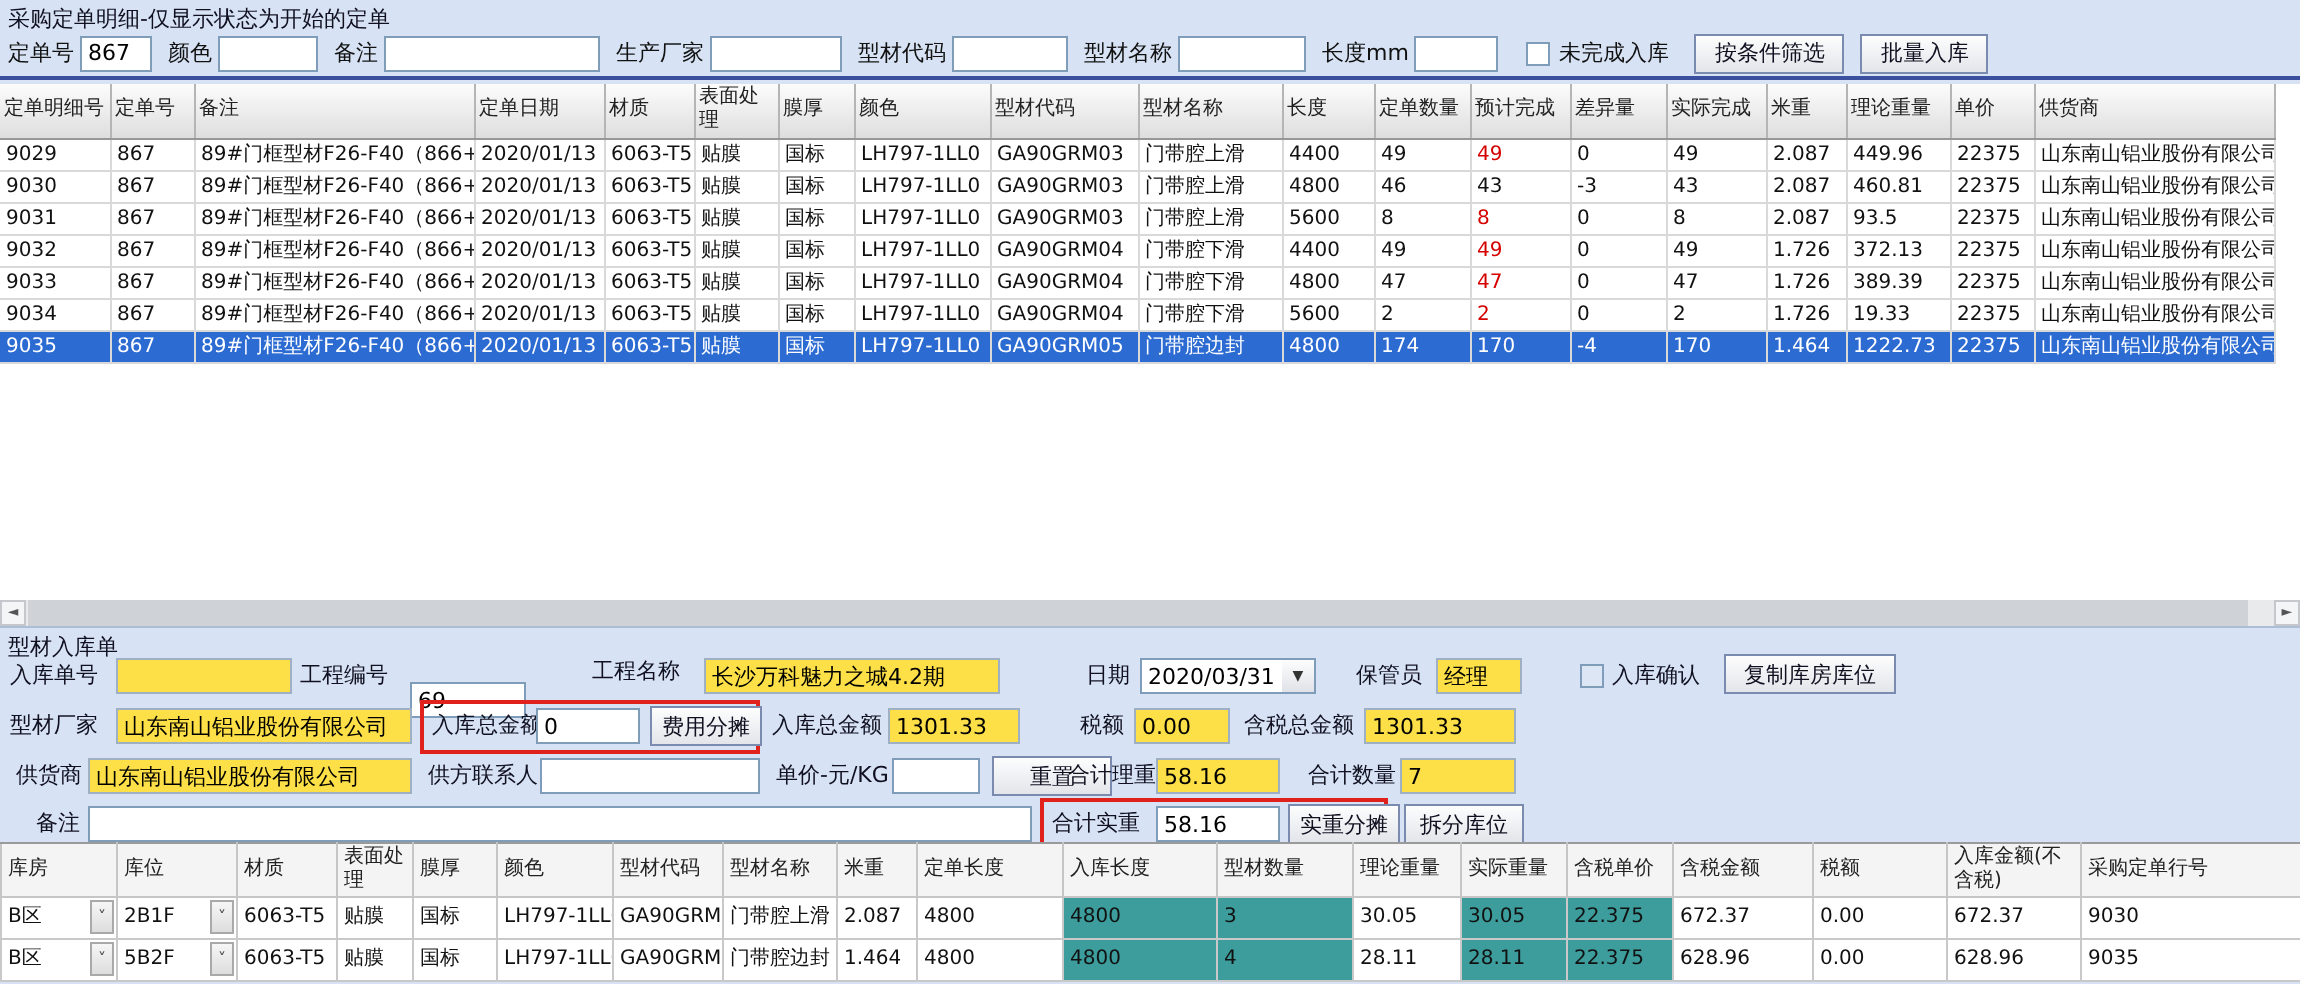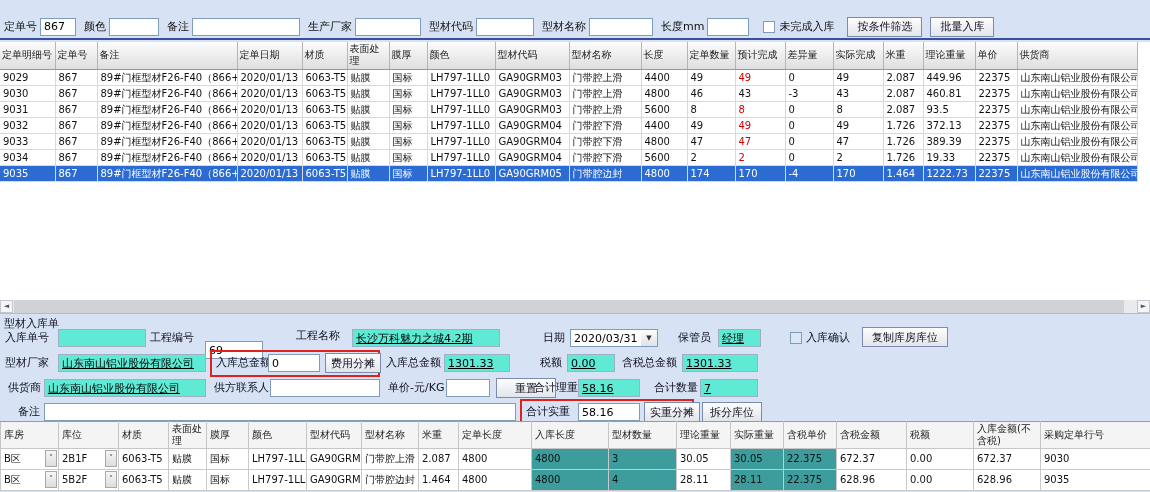--- a/index.html
+++ b/index.html
@@ -9,21 +9,21 @@
 
   
   #top-panel { position:absolute; left:0; top:0; width:1150px; height:313px; background:#d7e3f4; }
   .sec-title { position:absolute; left:4px; top:2px; font-size:11px; color:#101020; }
   #filter-bar { position:absolute; left:0; top:15px; width:1150px; height:25px;
     display:flex; align-items:center; padding-left:4px; border-bottom:2px solid #3a4f9e; }
   #filter-bar .label { margin:0 3px 0 8px; white-space:nowrap; }
   #filter-bar .label:first-child { margin-left:0; }
   .tb { height:18px; border:1px solid #7f9db9; background:#fff; font-size:11px;
         font-family:inherit; padding:0 3px; color:#000; }
-  .tb.ro { background:#5eead4; border-color:#9fb0c4;text-decoration:underline; }
+  .tb.ro { background:#fde047; border-color:#9fb0c4; }
   .btn { height:20px; border:1px solid #7b8bb0; background:linear-gradient(#fdfdfd,#e2e5ea);
          font-size:11px; font-family:Liberation Sans, sans-serif; padding:1px 9px; white-space:nowrap; color:#101020; }
   .cb { display:inline-block; width:12px; height:12px; background:#fff;
         border:1px solid #7f9db9; vertical-align:middle; }
   .cb.blue { background:#dce6f5; border-color:#7f9db9; }
 
   #top-grid-wrap { position:absolute; left:0; top:42px; width:1150px; height:258px;
     background:#fff; overflow:hidden; }
   table { border-collapse:collapse; table-layout:fixed; }
   #top-grid { width:1112px; font-size:10px; }
@@ -62,20 +62,21 @@
   #bottom-grid td.combo { padding-right:1px; }
   .ca { float:right; width:12px; height:17px; margin-top:1px; background:linear-gradient(#f6f6f6,#ddd);
     border:1px solid #a9a9a9; font-size:8px; line-height:15px; text-align:center; color:#444; }
 </style>
 </head>
 <body>
 
 <div id="app">
 
   <div id="top-panel">
+    <div class="sec-title">采购定单明细-仅显示状态为开始的定单</div>
 
     <div id="filter-bar">
       <span class="label">定单号</span>
       <input class="tb" style="width: 36px;" value="867">
       <span class="label">颜色</span>
       <input class="tb" style="width: 50px;" value="">
       <span class="label">备注</span>
       <input class="tb" style="width: 108px;" value="">
       <span class="label">生产厂家</span>
       <input class="tb" style="width: 66px;" value="">

